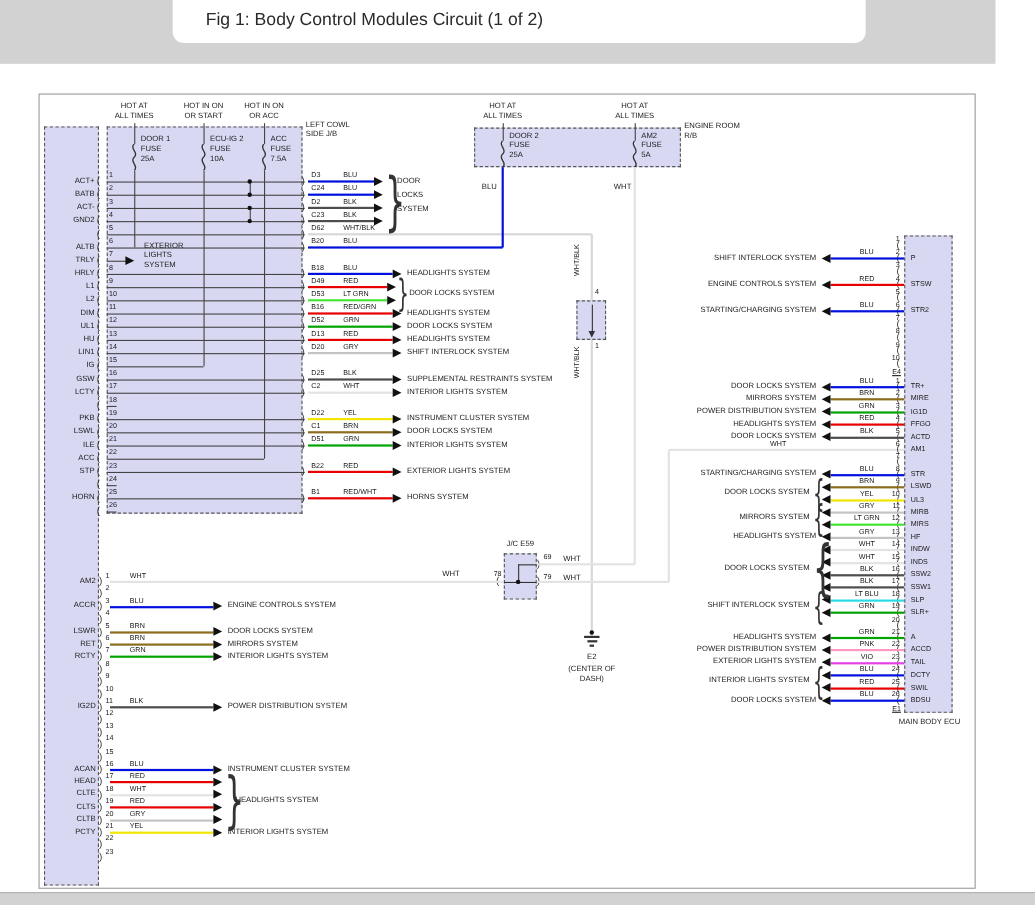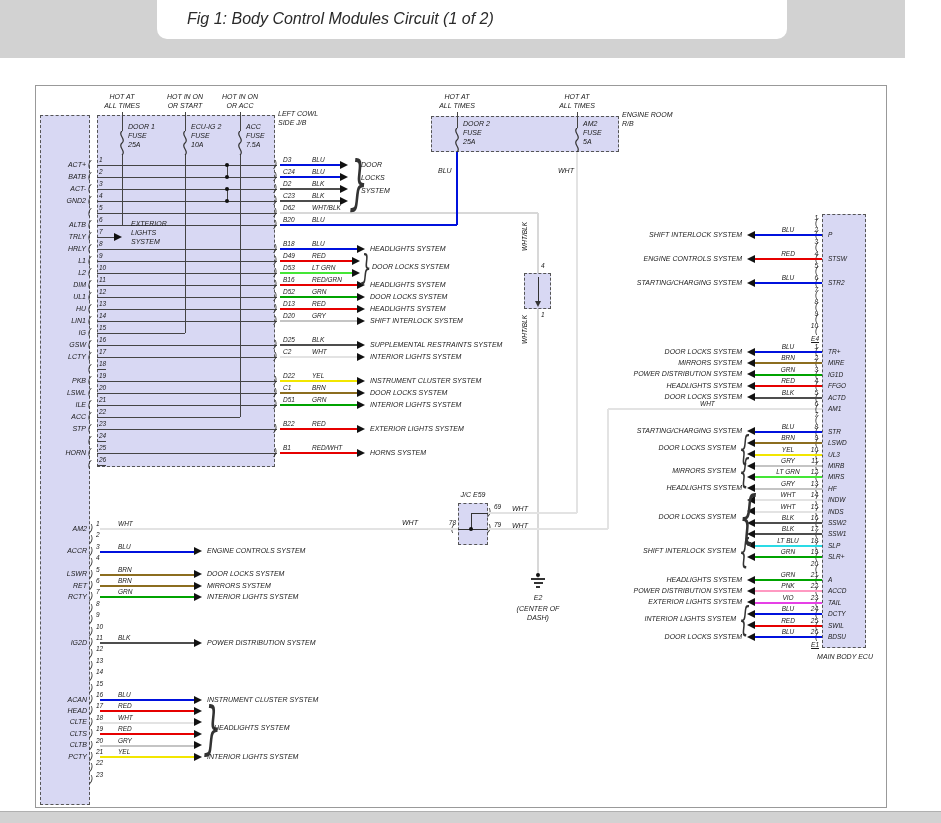--- a/index.html
+++ b/index.html
@@ -1,17 +1,17 @@
 <!DOCTYPE html>
 <html><head>
 <meta charset="utf-8">
 <style>
   html,body{margin:0;padding:0;background:#fff;}
   #root{position:relative;width:941px;height:823px;background:#fff;overflow:hidden;
-        font-family:"Liberation Sans",sans-serif;font-style:italic;}
+        font-family:"Liberation Sans",sans-serif;}
   .abs{position:absolute;}
   .t{position:absolute;font-size:7px;color:#1a1a1a;white-space:nowrap;line-height:1.25;}
   .box{position:absolute;background:#d8d8f3;border:1px dashed #555;box-sizing:border-box;}
   .band{position:absolute;left:0;top:0;width:905px;height:58px;background:#d2d2d2;}
   .titlebox{position:absolute;left:157px;top:0;width:630px;height:39px;background:#ffffff;
             border-radius:0 0 10px 10px;}
   .title{position:absolute;left:30px;top:10px;font-size:16px;color:#2a2a2a;}
   .canvas{position:absolute;left:35px;top:85px;width:850px;height:721px;border:1px solid #999;
           background:#fff;}
   .strip{position:absolute;left:0;top:811px;width:941px;height:12px;background:#d2d2d2;

